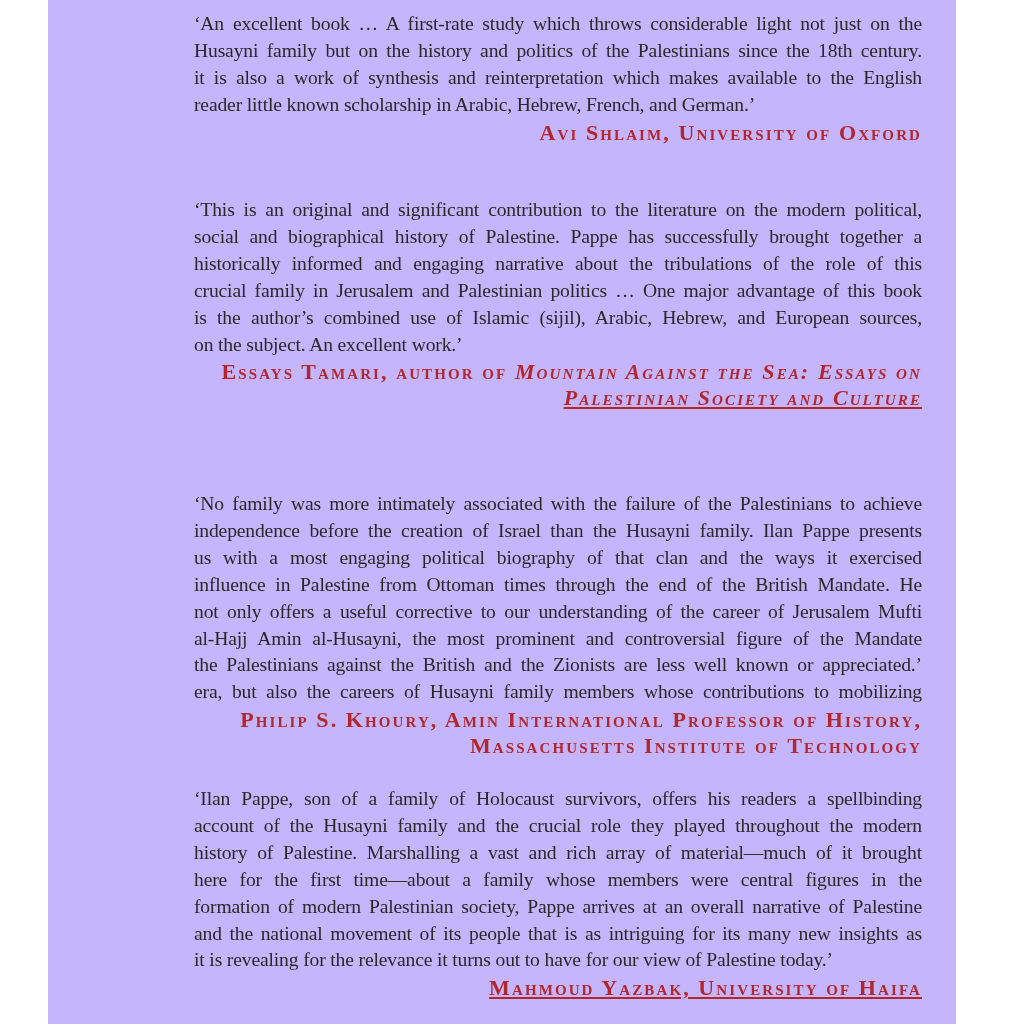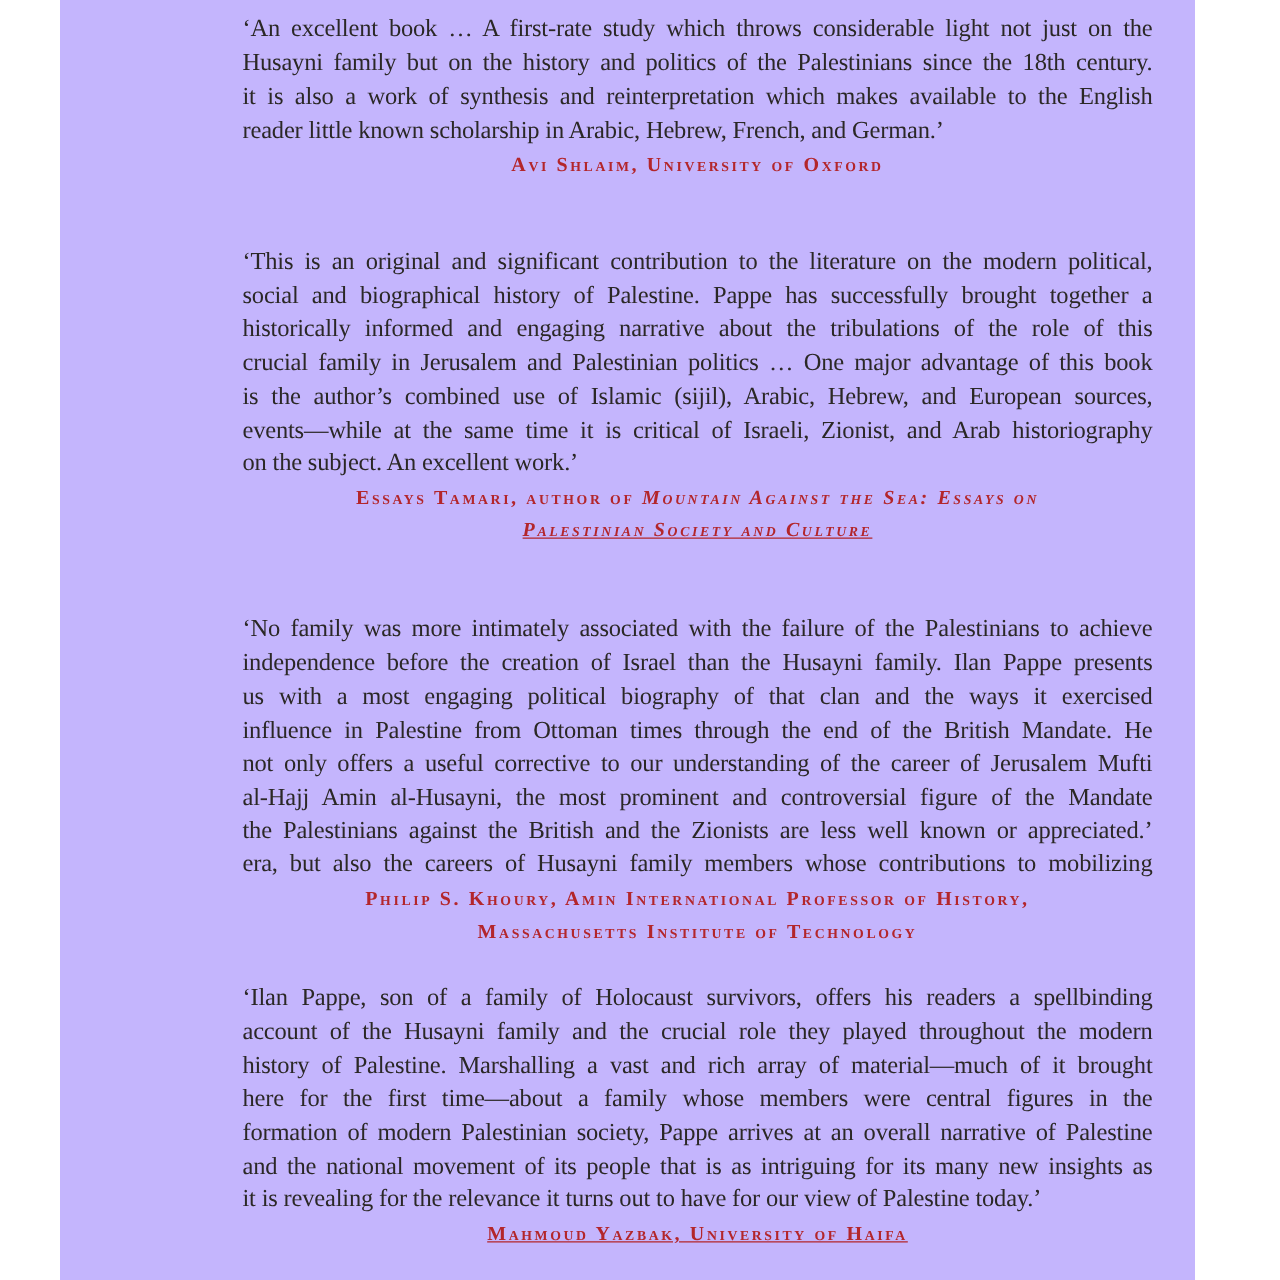--- a/index.html
+++ b/index.html
@@ -36,25 +36,25 @@
       white-space: nowrap;
       text-align: justify;
       text-align-last: justify;
       letter-spacing: -0.15px;
     }
     .quote-line.last {
       text-align-last: left;
     }
     .attribution {
       display: block;
-      text-align: center;
+      text-align: right;
       color: #b3262b;
       font-weight: bold;
       font-variant: small-caps;
-      font-size: 16px;
+      font-size: 22px;
       letter-spacing: 2.1px;
       line-height: 24px;
       white-space: nowrap;
     }
     .attribution .book-title {
       font-style: italic;
     }
     #blurb-1 { top: 11px; }
     #blurb-2 { top: 197px; }
     #blurb-3 { top: 491px; }
@@ -81,21 +81,20 @@
     </div>
   </div>
 
   <div class="blurb" id="blurb-2">
     <div>
       <span class="quote-line">‘This is an original and significant contribution to the literature on the modern political,</span>
       <span class="quote-line">social and biographical history of Palestine. Pappe has successfully brought together a</span>
       <span class="quote-line">historically informed and engaging narrative about the tribulations of the role of this</span>
       <span class="quote-line">crucial family in Jerusalem and Palestinian politics … One major advantage of this book</span>
       <span class="quote-line">is the author’s combined use of Islamic (sijil), Arabic, Hebrew, and European sources,</span>
-      <span class="quote-line">events—while at the same time it is critical of Israeli, Zionist, and Arab historiography</span>
       <span class="quote-line last">on the subject. An excellent work.’</span>
     </div>
     <div class="attribution" style="color: rgb(179, 38, 43);">
       <span>Essays Tamari, author of </span><span class="book-title">Mountain Against the Sea: Essays on</span>
     </div>
     <div class="attribution" style="color: rgb(179, 38, 43); text-decoration: underline;">
       <span class="book-title">Palestinian Society and Culture</span>
     </div>
   </div>
 

